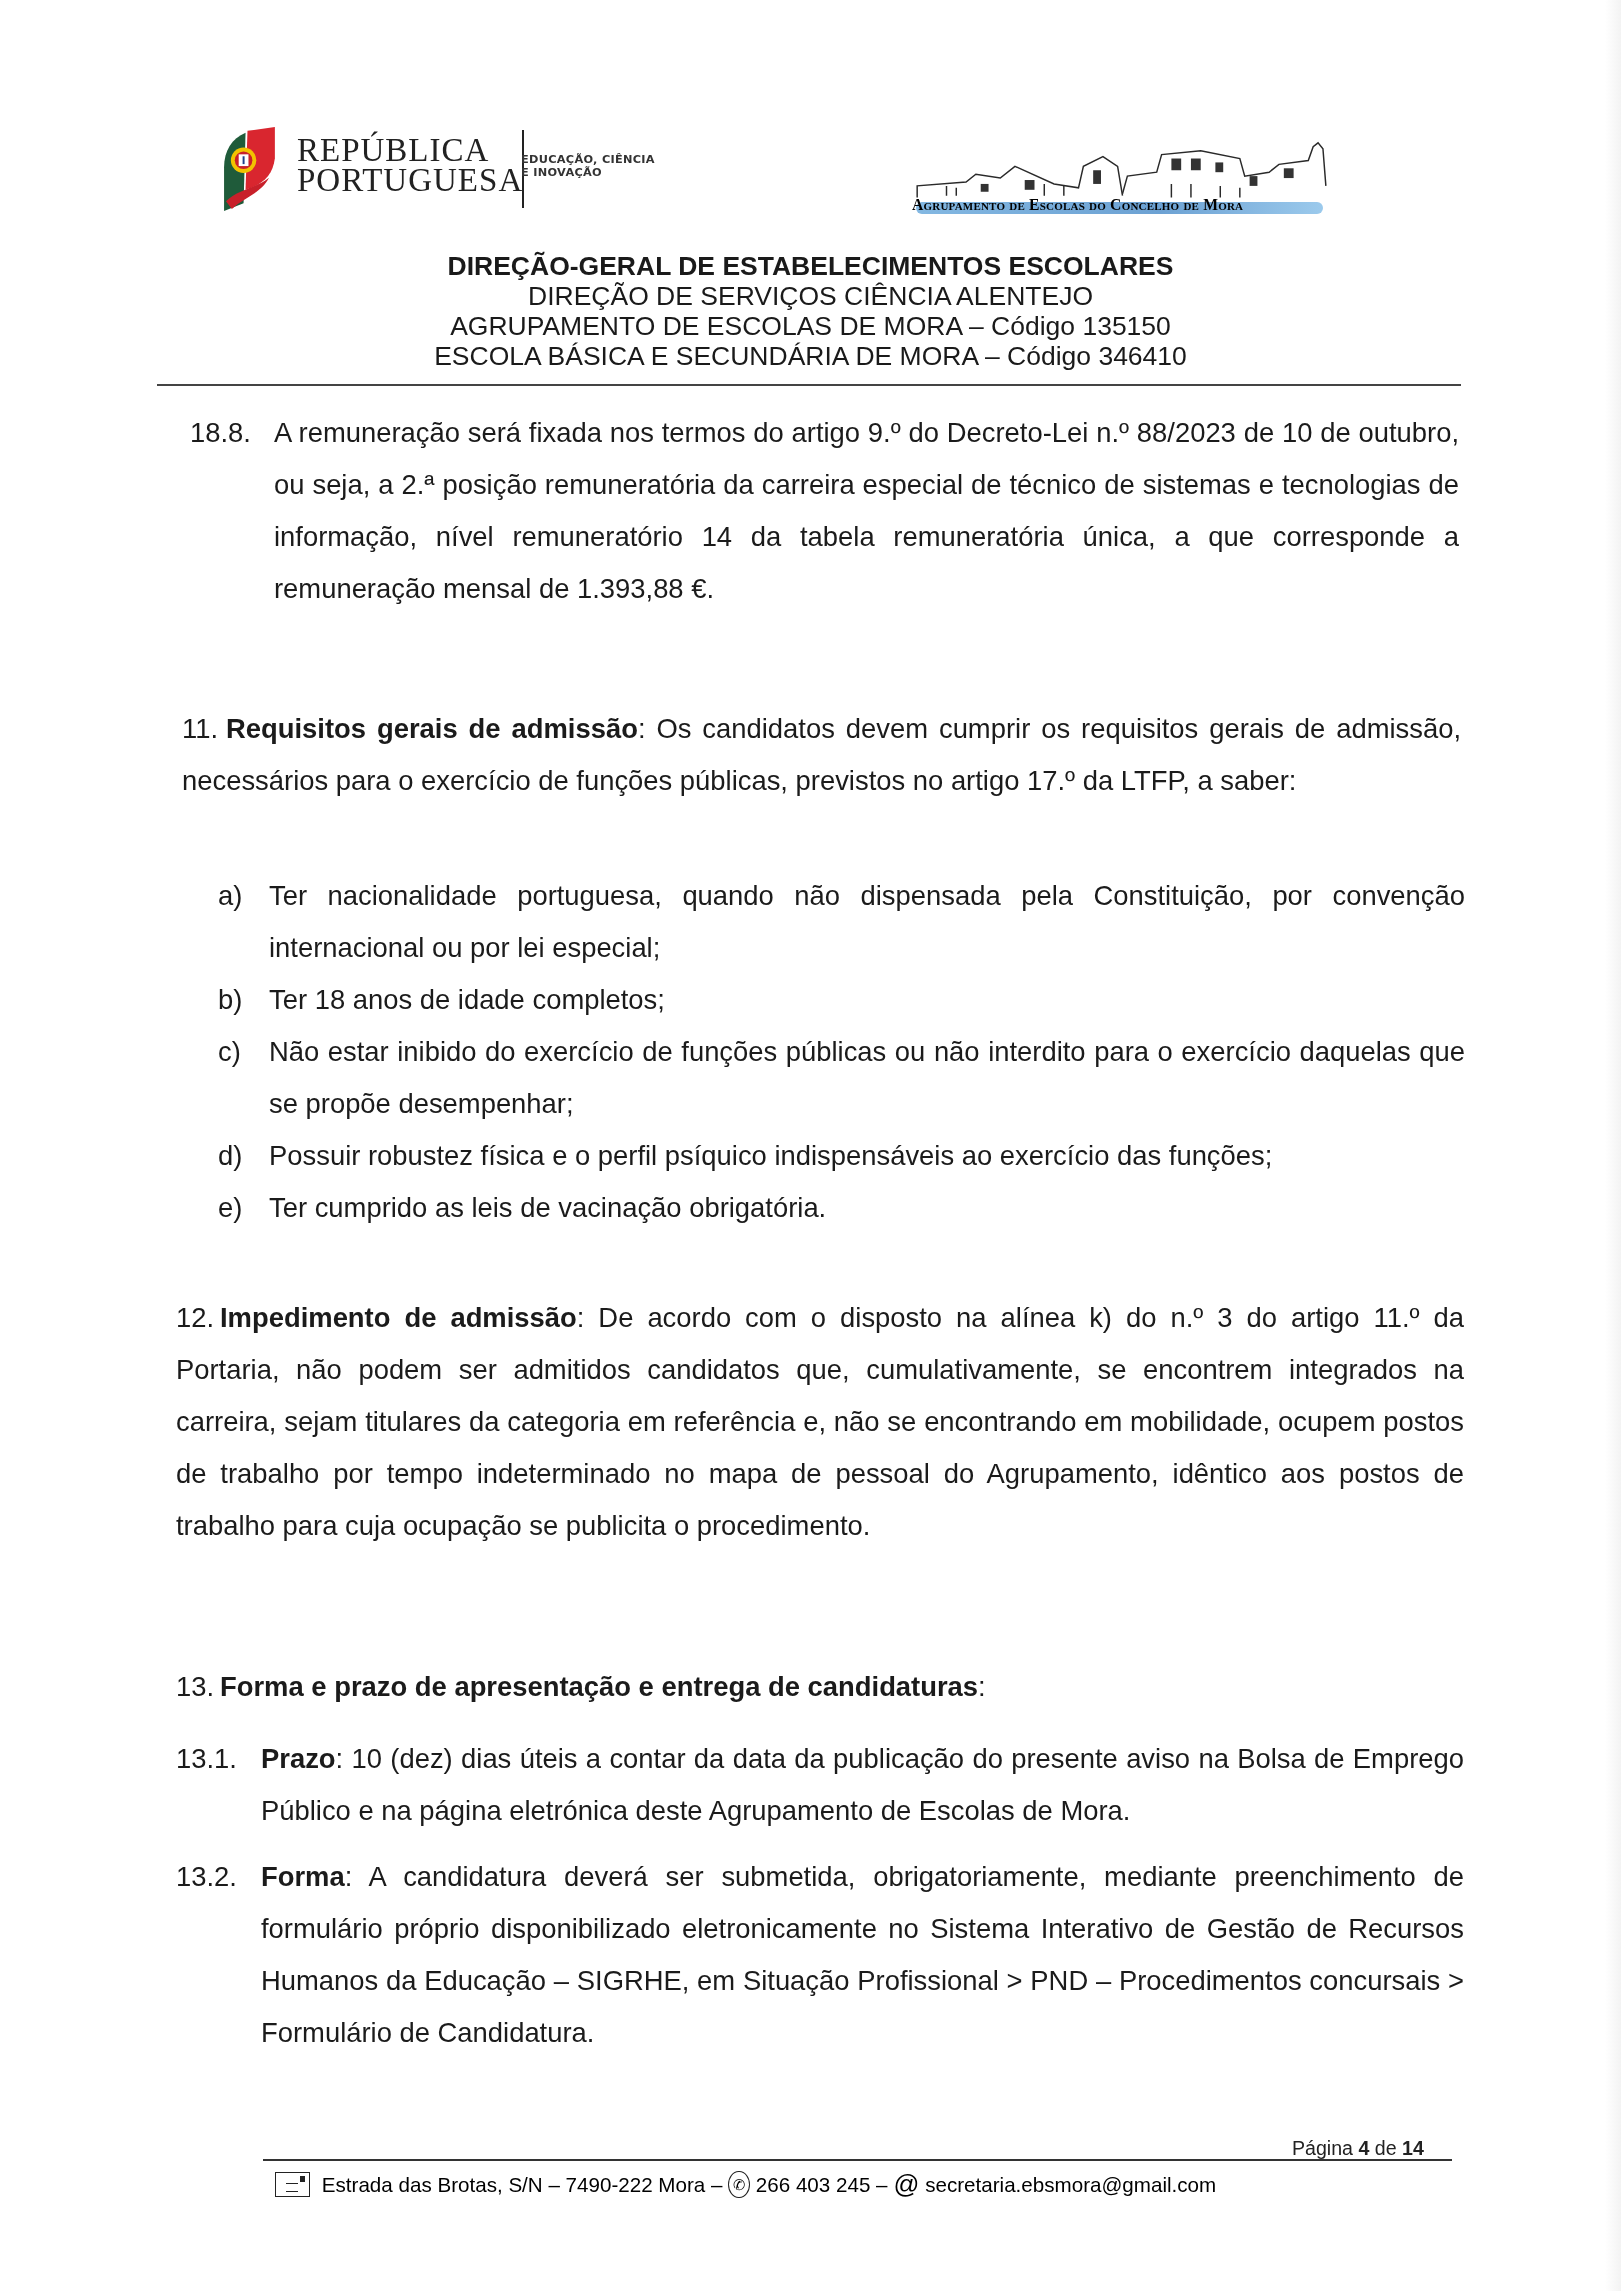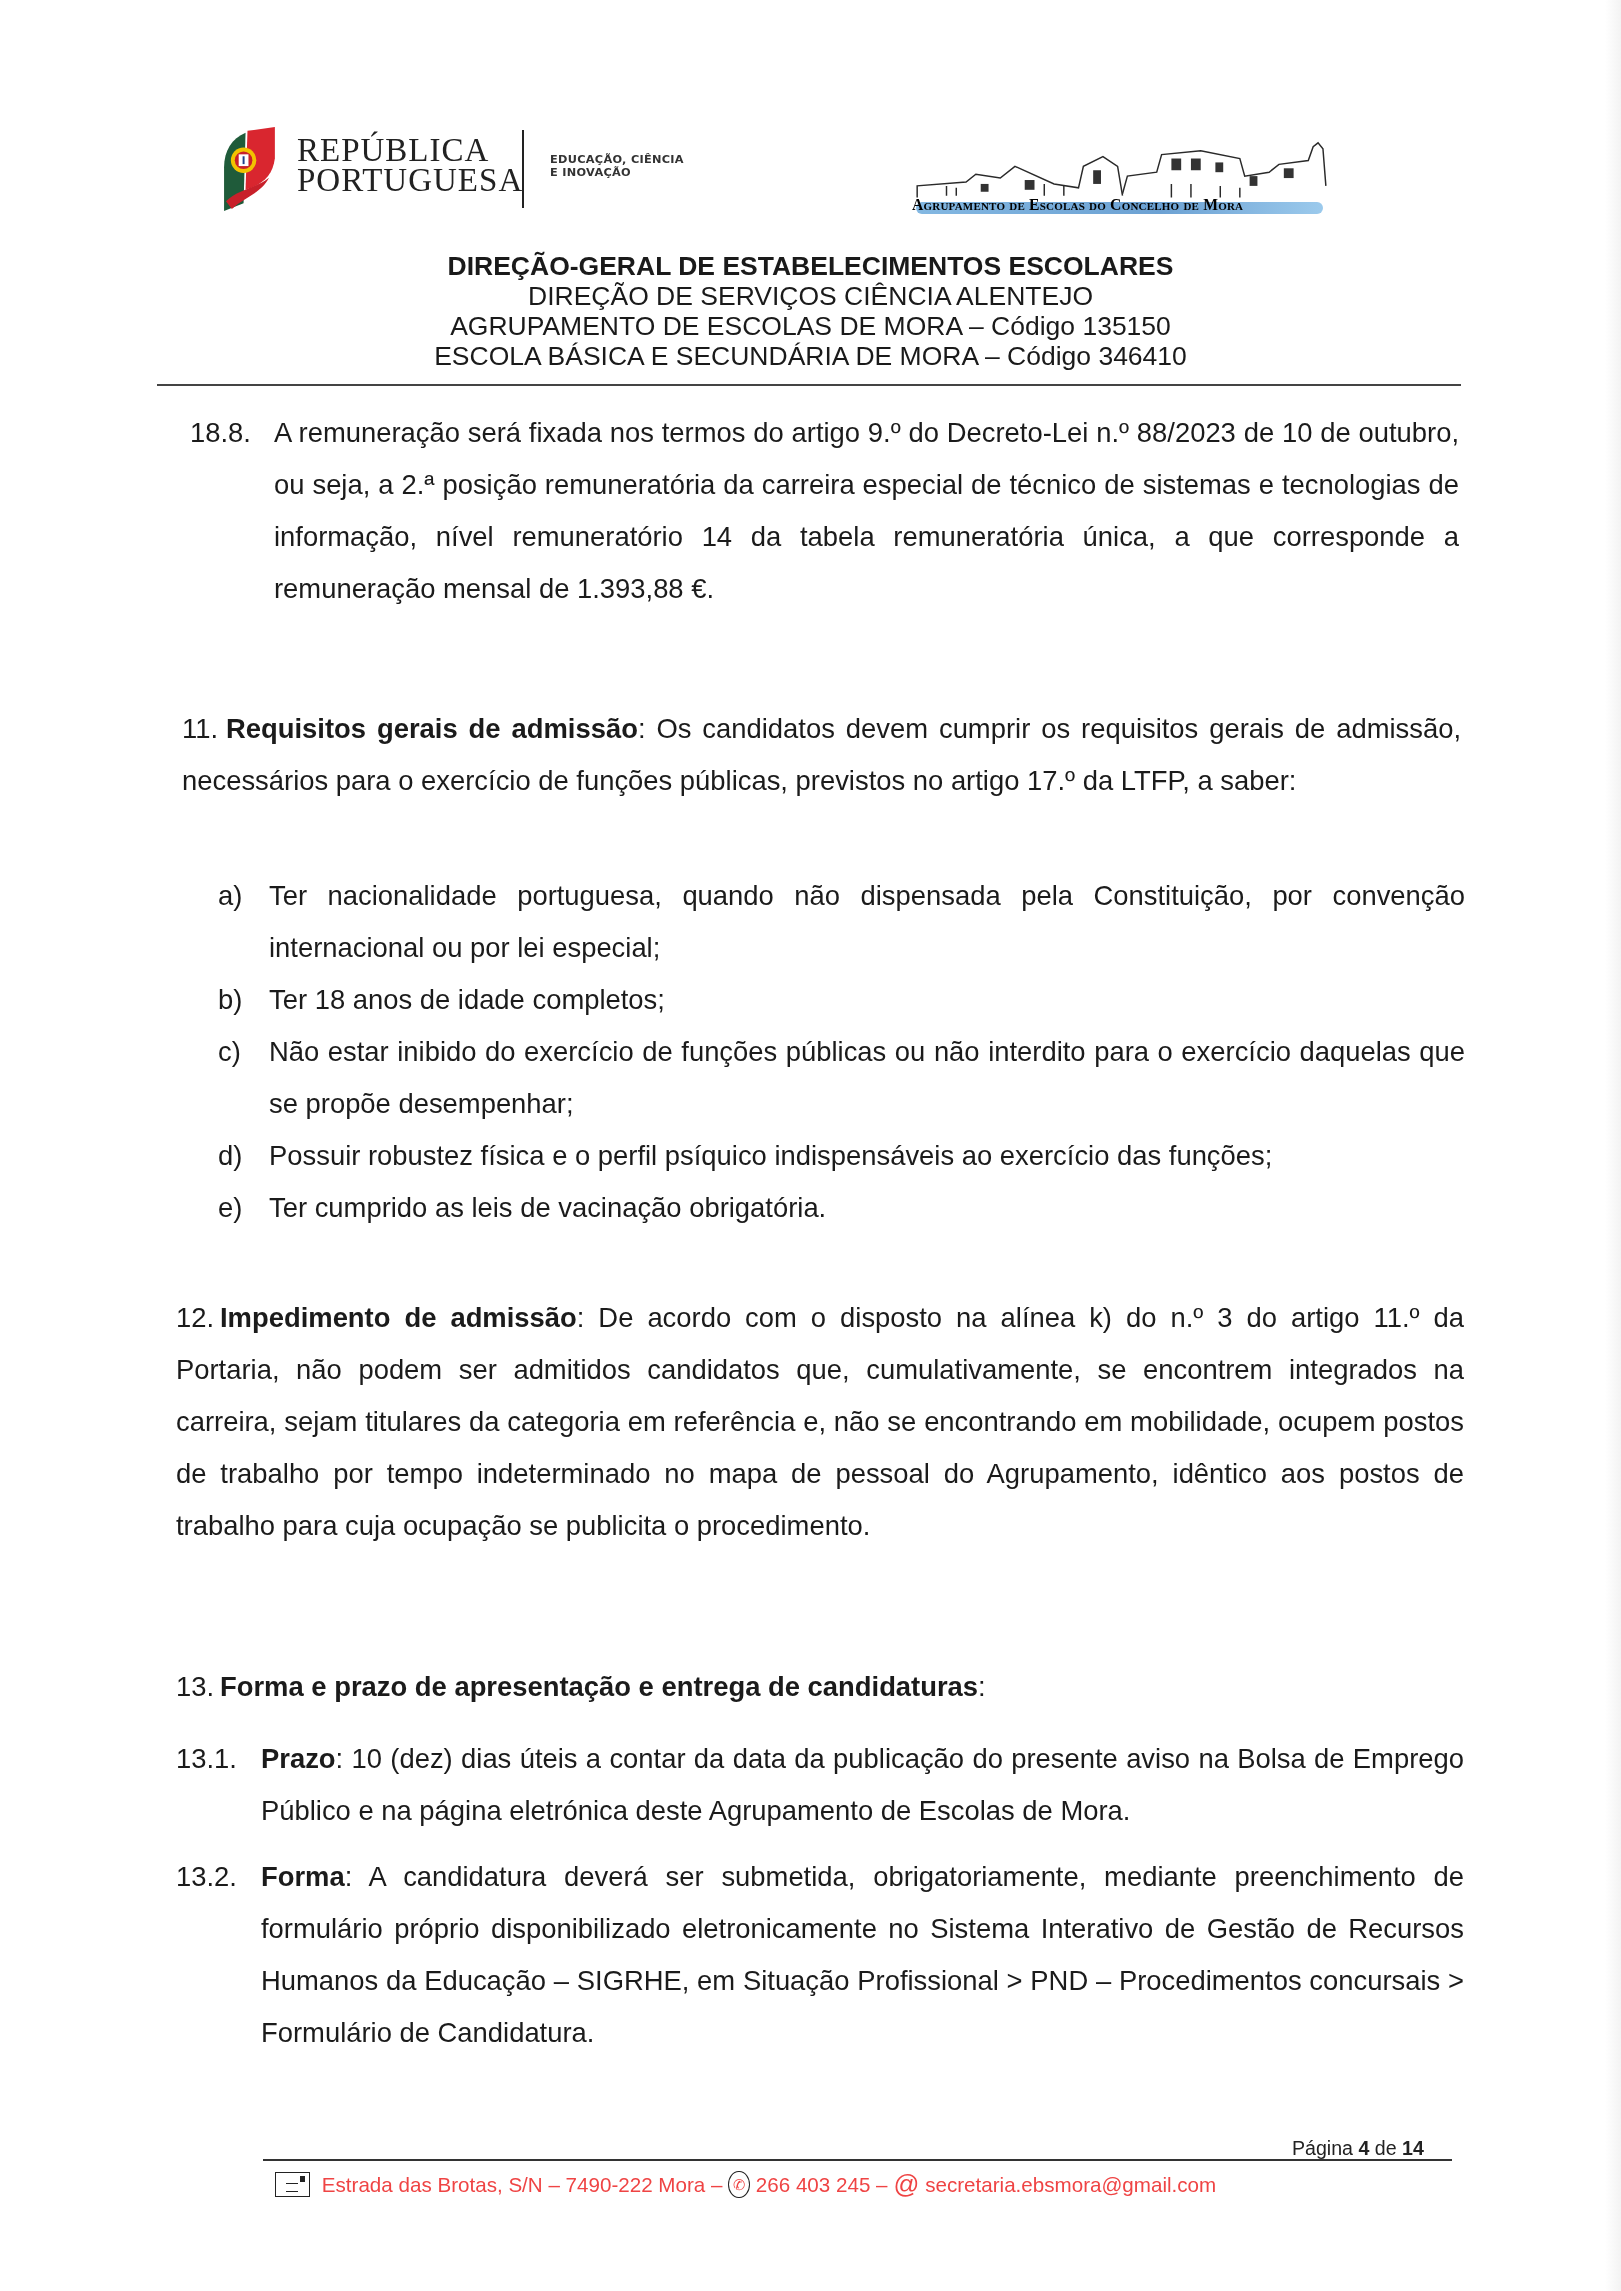--- a/index.html
+++ b/index.html
@@ -3,21 +3,21 @@
 <meta charset="utf-8">
 <style>
   html, body { margin: 0; padding: 0; background: #ffffff; }
   body { width: 1621px; height: 2292px; position: relative; overflow: hidden; color: #1e1e1e; font-family: "Liberation Sans", sans-serif; }
   .abs { position: absolute; }
 
   
   .gov-logo { left: 218px; top: 125px; width: 59px; height: 88px; }
   .gov-name { left: 297px; top: 135px; font-family: "Liberation Serif", serif; font-size: 33px; line-height: 30px; letter-spacing: 1px; color: #222; }
   .gov-sep { left: 522px; top: 130px; width: 2px; height: 78px; background: #222; }
-  .ministry { left: 550px; top: 154px; font-family: "DejaVu Sans", sans-serif; font-size: 11.3px; font-weight: bold; line-height: 12.7px; color: #333; letter-spacing: 0.3px; }
+  .ministry { left: 521px; top: 154px; font-family: "DejaVu Sans", sans-serif; font-size: 11.3px; font-weight: bold; line-height: 12.7px; color: #333; letter-spacing: 0.3px; }
   .school-logo { left: 907px; top: 137px; width: 431px; height: 88px; }
   .school-logo-text { left: 912px; top: 196px; font-family: "Liberation Serif", serif; font-size: 15.7px; font-weight: bold; color: #000000; letter-spacing: 0.2px; font-variant: small-caps; white-space: nowrap; }
   .school-logo-bar { left: 916px; top: 202px; width: 407px; height: 11.8px; background: linear-gradient(90deg, #5aa0d8, #3b82c4 60%, #7ab8e6); border-radius: 5.9px; opacity: 0.75; }
 
   .org-block { left: 0; width: 1621px; top: 251px; text-align: center; }
   .org-line { font-size: 26.5px; line-height: 30px; color: #1a1a1a; }
   .org-line.bold { font-weight: bold; }
   .header-rule { left: 157px; top: 384px; width: 1304px; height: 2px; background: #444; }
 
   
@@ -43,21 +43,21 @@
   .s13 { left: 176px; top: 1661px; width: 1288px; }
   .sub { position: absolute; left: 176px; width: 1288px; }
   .sub .num { left: 0; top: 0; }
   .sub .txt { margin-left: 85px; }
   .s131 { top: 1733px; }
   .s132 { top: 1851px; }
 
   
   .page-num { left: 1292px; top: 2137px; font-size: 19.6px; color: #222; }
   .footer-rule { left: 263px; top: 2159px; width: 1189px; height: 2px; background: #333; }
-  .footer { left: 275px; top: 2170px; font-size: 20.6px; color: #ef4444; white-space: nowrap; display: flex; align-items: center; }
+  .footer { left: 275px; top: 2170px; font-size: 20.6px; color: #000000; white-space: nowrap; display: flex; align-items: center; }
   .mail-icon { width: 35px; height: 25.5px; border: 1.5px solid #222; position: relative; margin-right: 11.8px; box-sizing: border-box; }
   .mail-icon::before { content: ""; position: absolute; right: 3.9px; top: 2.9px; width: 4.9px; height: 5.9px; background: #222; }
   .mail-icon::after { content: ""; position: absolute; left: 9.8px; top: 9.8px; width: 12.7px; height: 7.8px; border-top: 1.5px solid #222; border-bottom: 1.5px solid #222; }
   .phone-icon { display: inline-block; width: 21.6px; height: 27.4px; border: 1.5px solid #222; border-radius: 50%; margin: 0 5.9px; font-size: 14.7px; line-height: 26.5px; text-align: center; box-sizing: border-box; }
   .at-icon { font-size: 25.5px; margin: 0 5.9px; }
   .scan-edge { left: 1605px; top: 0; width: 15.7px; height: 2292px; background: linear-gradient(90deg, #ffffff, #f3f3f3); }
 </style>
 </head>
 <body>
 

